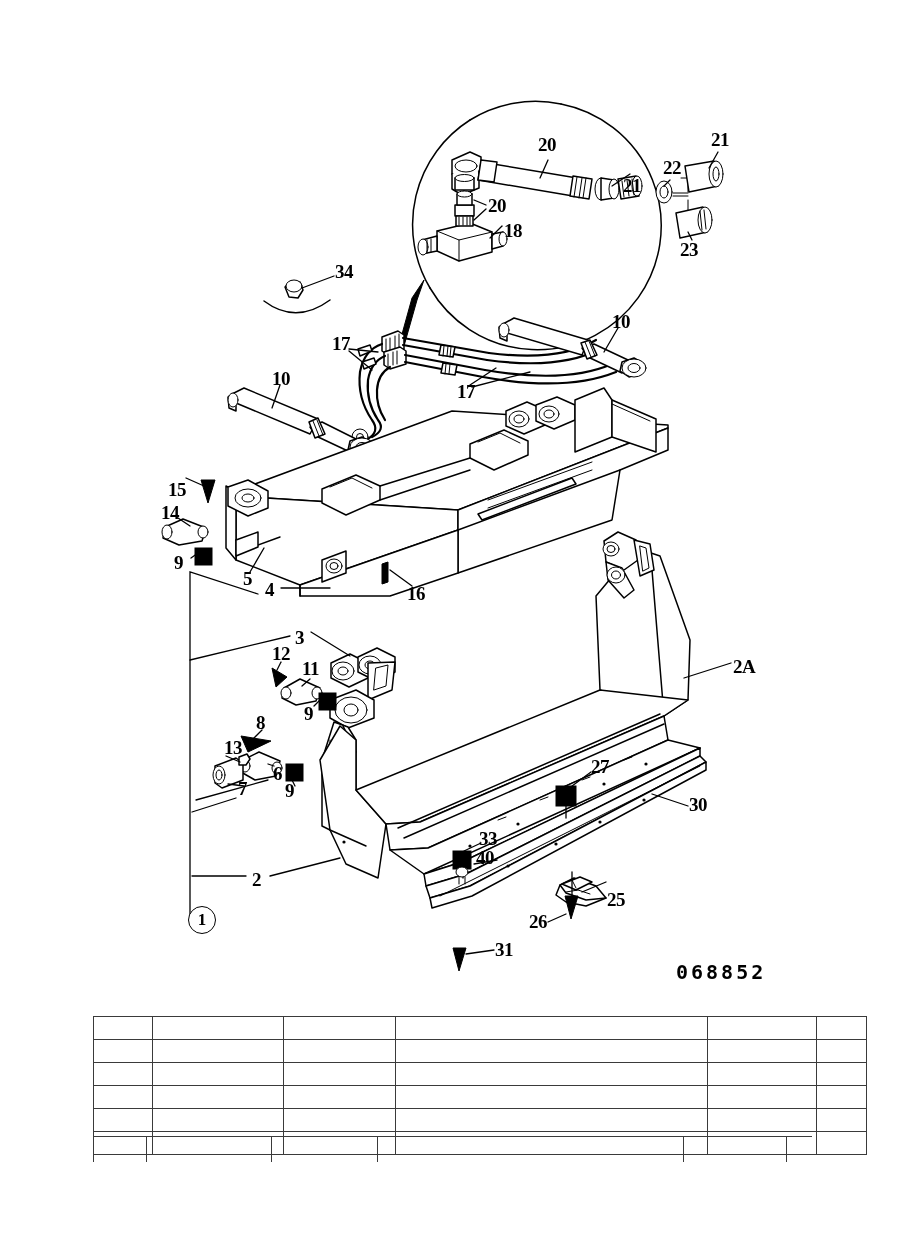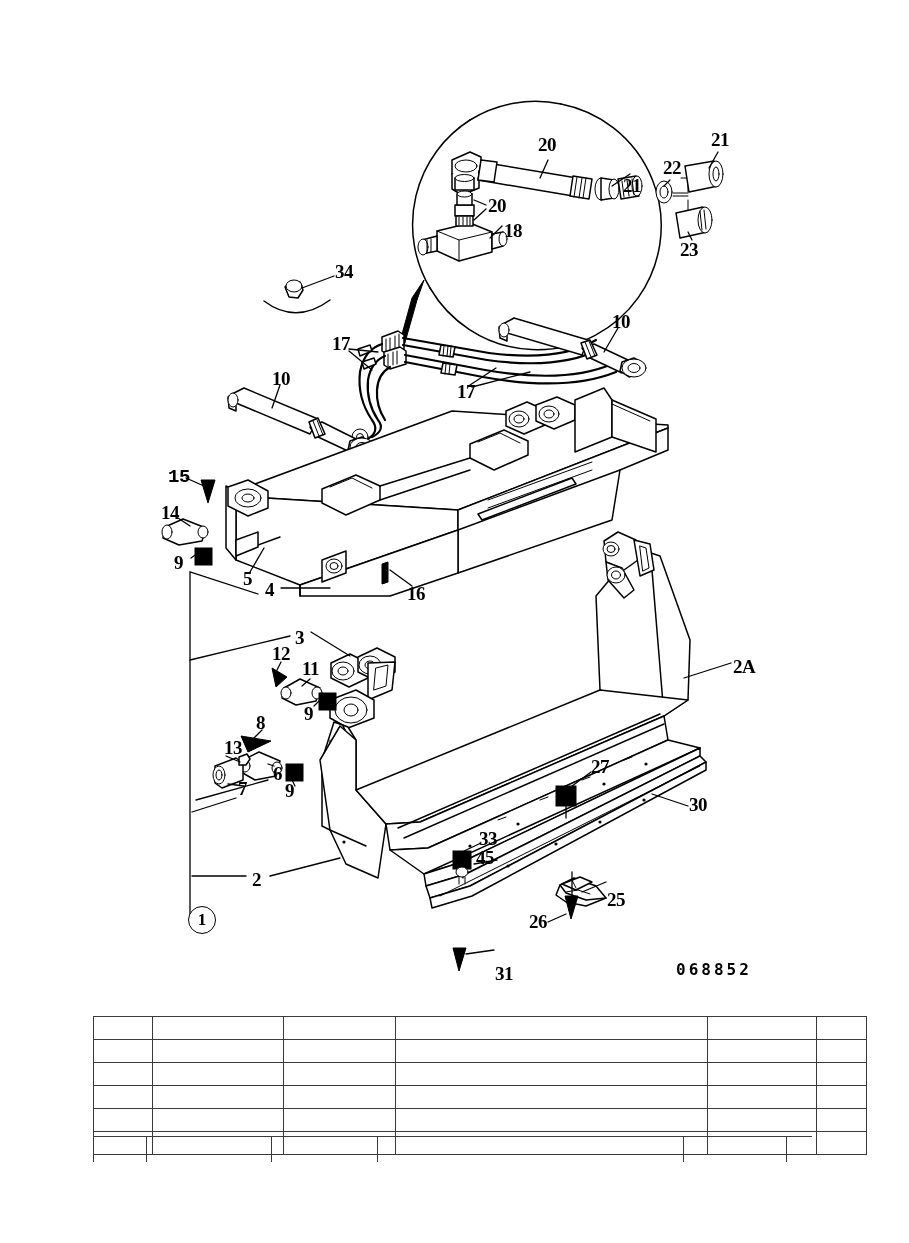--- a/index.html
+++ b/index.html
@@ -33,21 +33,21 @@
     font-family:"Liberation Serif",serif;
     font-weight:700;font-size:17px;color:#000;
     background:#fff;
   }
   
   #dwgno{
     position:absolute;
     left:676px;top:960px;
     font-family:"DejaVu Sans Mono",monospace;
     font-weight:700;
-    font-size:16px;
+    font-size:20px;
     letter-spacing:3px;
     color:#000;
   }
   
   #parts-table{
     position:absolute;
     left:93px;top:1016px;
     width:719px;
     border-collapse:collapse;
     table-layout:fixed;
@@ -471,38 +471,38 @@
     <div class="callout" style="left:256px;top:713px;">8</div>
     <div class="callout" style="left:174px;top:553px;">9</div>
     <div class="callout" style="left:304px;top:704px;">9</div>
     <div class="callout" style="left:285px;top:781px;">9</div>
     <div class="callout" style="left:272px;top:369px;">10</div>
     <div class="callout" style="left:612px;top:312px;">10</div>
     <div class="callout" style="left:302px;top:659px;">11</div>
     <div class="callout" style="left:272px;top:644px;">12</div>
     <div class="callout" style="left:224px;top:738px;">13</div>
     <div class="callout" style="left:161px;top:503px;">14</div>
-    <div class="callout" style="left:168px;top:468px;font-family:Liberation Mono, monospace;">15</div>
+    <div class="callout" style="left:168px;top:480px;">15</div>
     <div class="callout" style="left:407px;top:584px;">16</div>
     <div class="callout" style="left:332px;top:334px;">17</div>
     <div class="callout" style="left:457px;top:382px;">17</div>
     <div class="callout" style="left:504px;top:221px;">18</div>
     <div class="callout" style="left:488px;top:196px;">20</div>
     <div class="callout" style="left:538px;top:135px;">20</div>
     <div class="callout" style="left:623px;top:152px;margin-top:24px;">21</div>
     <div class="callout" style="left:663px;top:158px;">22</div>
     <div class="callout" style="left:680px;top:240px;">23</div>
     <div class="callout" style="left:711px;top:130px;">21</div>
     <div class="callout" style="left:607px;top:866px;margin-top:24px;">25</div>
     <div class="callout" style="left:529px;top:912px;">26</div>
     <div class="callout" style="left:591px;top:757px;">27</div>
     <div class="callout" style="left:335px;top:262px;">34</div>
     <div class="callout" style="left:689px;top:795px;">30</div>
-    <div class="callout" style="left:495px;top:940px;margin-top:24px;">31</div>
-    <div class="callout" style="left:476px;top:848px;">45</div>
+    <div class="callout" style="left:495px;top:940px;">31</div>
+    <div class="callout" style="left:476px;top:848px;">40</div>
     <div class="callout" style="left:479px;top:829px;">33</div>
   </div>
 
   <div id="dwgno">068852</div>
 
   <table id="parts-table">
     <tbody>
       <tr>
         <td class="c0"></td>
         <td class="c1"></td>

